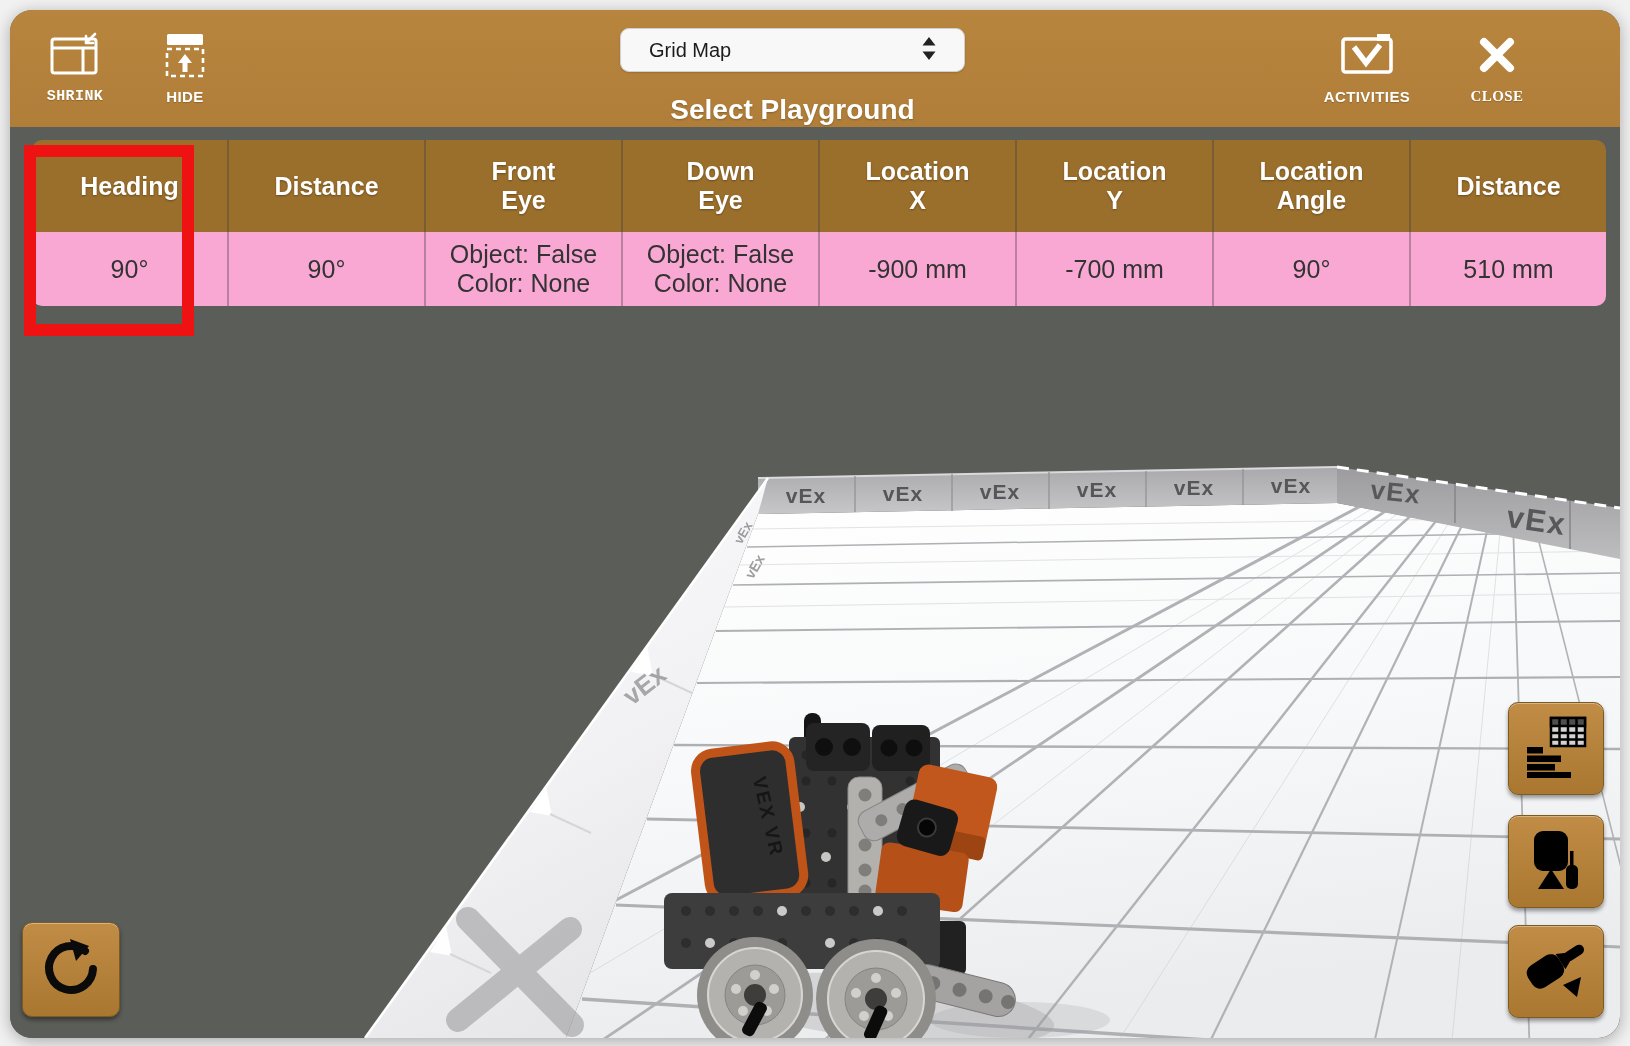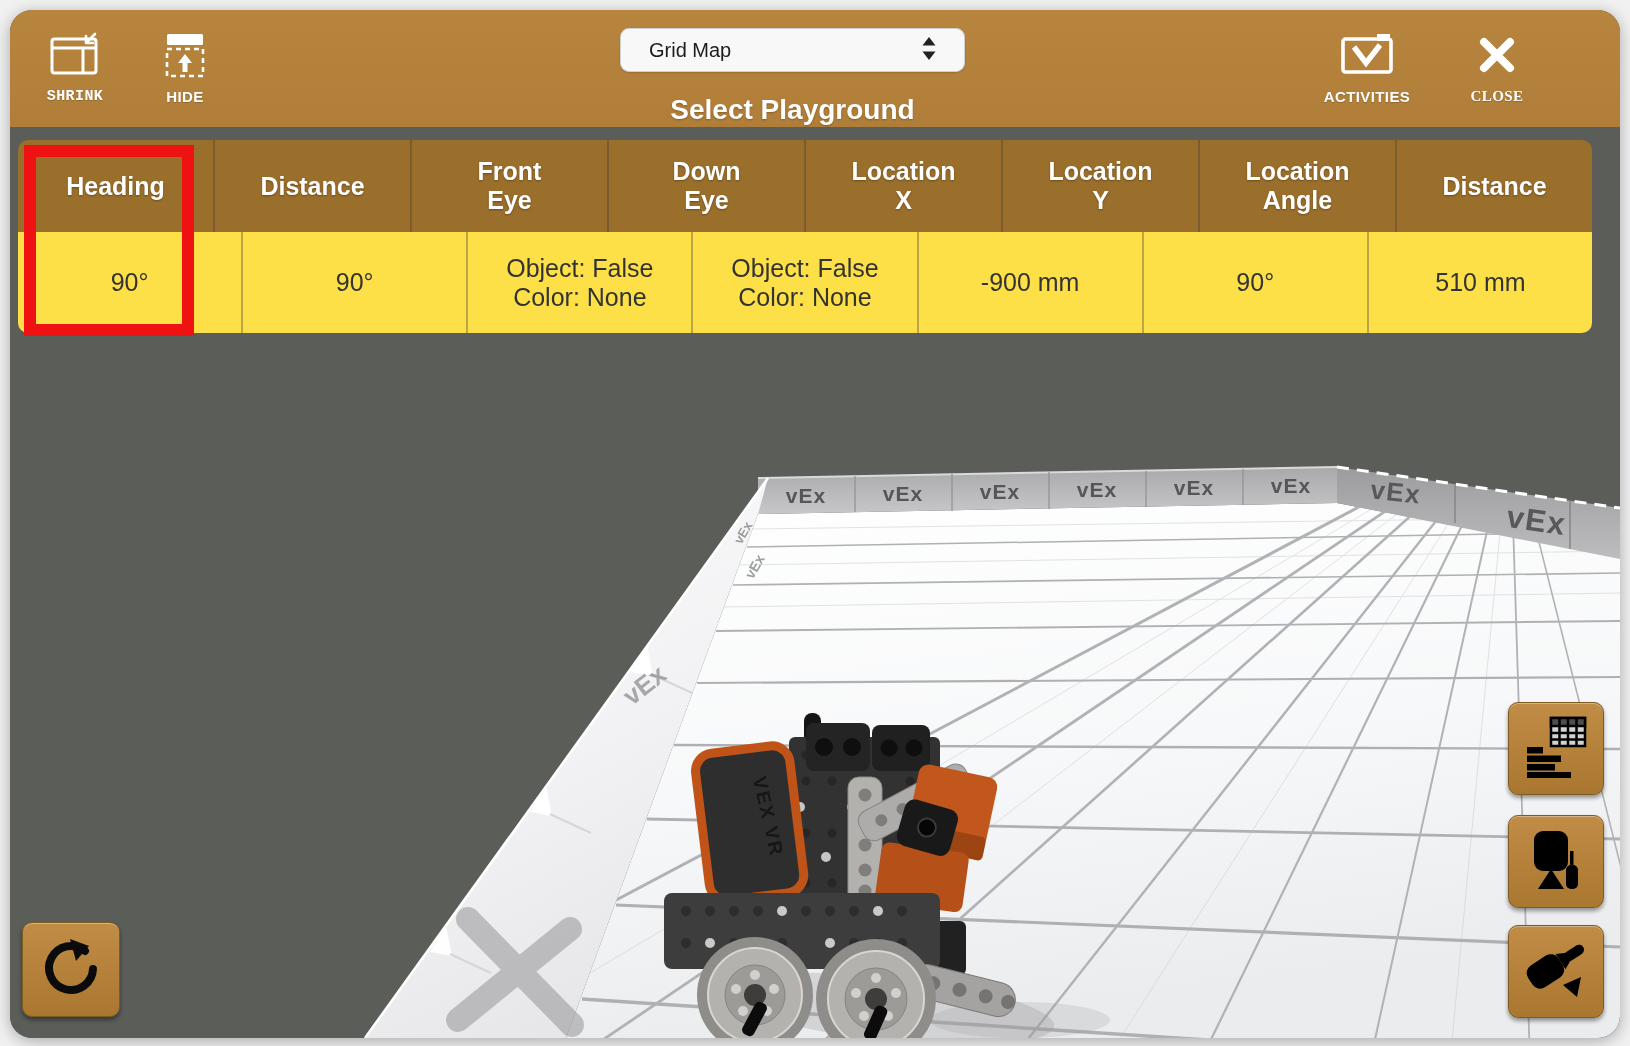--- a/index.html
+++ b/index.html
@@ -13,23 +13,23 @@
   #btn-hide{left:130px;width:90px;}
   #btn-activities{left:1297px;width:120px;}
   #btn-close{left:1437px;width:100px;font-family:Liberation Serif, serif;}
   #playground-select{position:absolute;left:610px;top:18px;width:345px;height:44px;background:#f8f8f8;border:1px solid #d0d0d0;border-radius:9px;display:flex;align-items:center;justify-content:space-between;padding:0 28px;box-sizing:border-box;cursor:pointer;box-shadow:0 1px 2px rgba(0,0,0,.15);}
   #playground-select .sel-text{font-size:20px;color:#1c1c1c;}
   #select-caption{position:absolute;left:610px;top:84px;width:345px;text-align:center;color:#fff;font-size:28px;font-weight:bold;text-shadow:0 1px 2px rgba(0,0,0,.25);}
   
   #scene{position:absolute;left:0;top:117px;width:1610px;height:911px;}
   #scene-svg{position:absolute;left:0;top:0;}
   
-  #sensor-table{position:absolute;left:8px;top:13px;width:1574px;z-index:5;}
+  #sensor-table{position:absolute;left:22px;top:13px;width:1574px;z-index:5;}
   #sensor-head{display:flex;height:92px;background:#9a6e2b;border-radius:10px 10px 0 0;overflow:hidden;}
-  #sensor-row{display:flex;height:101px;background:#fde047;border-radius:0 0 10px 10px;overflow:hidden;}
+  #sensor-row{display:flex;height:74px;background:#f9a8d4;border-radius:0 0 10px 10px;overflow:hidden;}
   .th,.td{flex:1 1 0;display:flex;align-items:center;justify-content:center;text-align:center;white-space:pre-line;line-height:1.15;}
   .th{color:#fff;font-weight:bold;font-size:25px;text-shadow:0 1px 2px rgba(0,0,0,.3);}
   .td{color:#333;font-size:25px;}
   .th + .th, .td + .td{border-left:2px solid rgba(60,60,60,.35);}
   #heading-highlight{position:absolute;left:14px;top:18px;width:146px;height:167px;border:12px solid #ee1212;z-index:6;}
   
   .scene-btn{position:absolute;width:94px;height:91px;border-radius:10px;background:linear-gradient(#c08c46,#aa7731);border:1px solid #7d5c22;box-shadow:0 3px 4px rgba(0,0,0,.4), inset 0 1px 0 rgba(255,255,255,.35);display:flex;align-items:center;justify-content:center;cursor:pointer;z-index:7;}
   #btn-reset{left:12px;top:795px;width:96px;height:93px;}
   #btn-dashboard{left:1498px;top:575px;}
   #btn-camera-robot{left:1498px;top:688px;}
@@ -380,20 +380,21 @@
         <div class="th">Distance</div>
       </div>
       <div id="sensor-row">
         <div class="td">90°</div>
         <div class="td">90°</div>
         <div class="td">Object: False
 Color: None</div>
         <div class="td">Object: False
 Color: None</div>
         <div class="td">-900 mm</div>
+        <div class="td">-700 mm</div>
         <div class="td">90°</div>
         <div class="td">510 mm</div>
       </div>
     </div>
     <div id="heading-highlight"></div>
 
     <div class="scene-btn" id="btn-reset">
       <span>
         <svg width="64" height="62" viewBox="0 0 64 62" fill="none">
           <path d="M46 14 A 22 22 0 1 0 54 32" stroke="#0b0b0b" stroke-width="8" stroke-linecap="round"></path>

